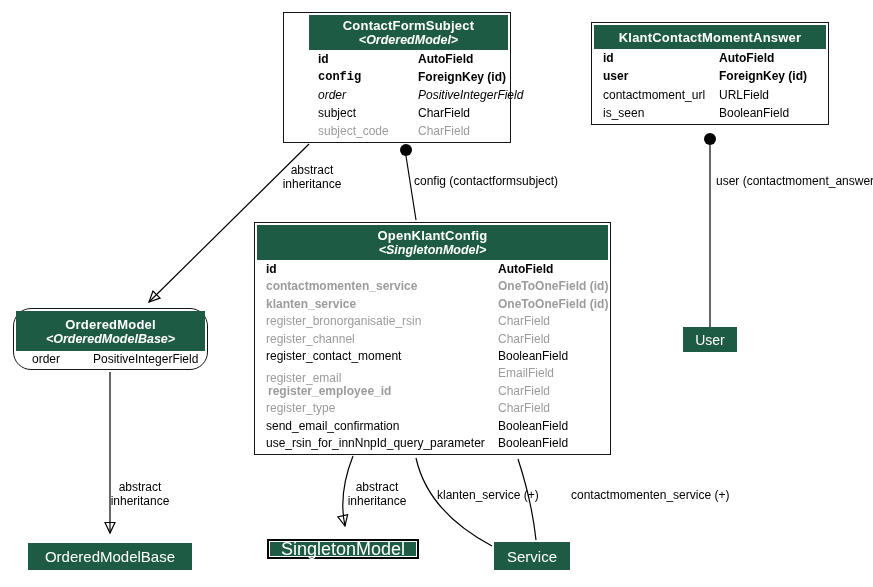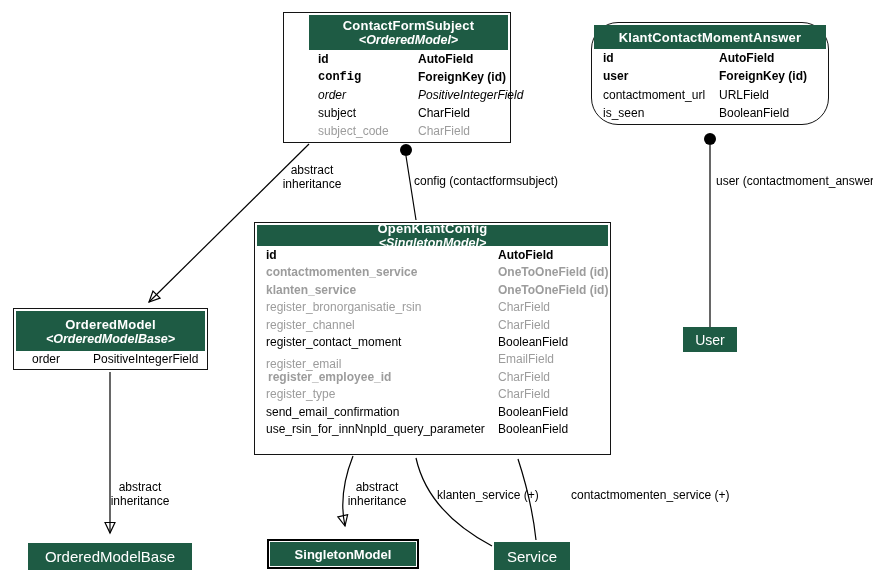--- a/index.html
+++ b/index.html
@@ -90,21 +90,21 @@
           <div class="field-row st-normal" style="height: 18px;">
             <div class="fname" style="margin-left: 9px;">subject</div>
             <div class="ftype" style="left: 109px;">CharField</div>
           </div>
           <div class="field-row st-muted" style="height: 18px;">
             <div class="fname" style="margin-left: 9px;">subject_code</div>
             <div class="ftype" style="left: 109px;">CharField</div>
           </div>
         </div>
       </div>
-      <div class="model" style="left: 591px; top: 22px; width: 238px; height: 103px; border-radius: 27px;">
+      <div class="model" style="left: 591px; top: 22px; width: 238px; height: 103px;">
         <div class="model-header" style="height: 24px;">
           <div class="model-title">KlantContactMomentAnswer</div>
         </div>
         <div class="model-rows">
           <div class="field-row st-key" style="height: 18.25px;">
             <div class="fname" style="margin-left: 9px;">id</div>
             <div class="ftype" style="left: 125px;">AutoField</div>
           </div>
           <div class="field-row st-key" style="height: 18.25px;">
             <div class="fname" style="margin-left: 9px;">user</div>
@@ -114,21 +114,21 @@
             <div class="fname" style="margin-left: 9px;">contactmoment_url</div>
             <div class="ftype" style="left: 125px;">URLField</div>
           </div>
           <div class="field-row st-normal" style="height: 18.25px;">
             <div class="fname" style="margin-left: 9px;">is_seen</div>
             <div class="ftype" style="left: 125px;">BooleanField</div>
           </div>
         </div>
       </div>
       <div class="model" style="left: 254px; top: 222px; width: 357px; height: 233px;">
-        <div class="model-header" style="height: 21px;">
+        <div class="model-header" style="height: 35px;">
           <div class="model-title">OpenKlantConfig</div>
           <div class="model-stereo">&lt;SingletonModel&gt;</div>
         </div>
         <div class="model-rows">
           <div class="field-row st-key" style="height: 17.4545px;">
             <div class="fname" style="margin-left: 9px;">id</div>
             <div class="ftype" style="left: 241px;">AutoField</div>
           </div>
           <div class="field-row st-muted-key" style="height: 17.4545px;">
             <div class="fname" style="margin-left: 9px;">contactmomenten_service</div>
@@ -165,34 +165,34 @@
           <div class="field-row st-normal" style="height: 17.4545px;">
             <div class="fname" style="margin-left: 9px;">send_email_confirmation</div>
             <div class="ftype" style="left: 241px;">BooleanField</div>
           </div>
           <div class="field-row st-normal" style="height: 17.4545px;">
             <div class="fname" style="margin-left: 9px;">use_rsin_for_innNnpId_query_parameter</div>
             <div class="ftype" style="left: 241px;">BooleanField</div>
           </div>
         </div>
       </div>
-      <div class="model" style="left: 13px; top: 308px; width: 195px; height: 62px;">
+      <div class="model" style="left: 13px; top: 308px; width: 195px; height: 62px; border-radius: 18px;">
         <div class="model-header" style="height: 40px;">
           <div class="model-title">OrderedModel</div>
           <div class="model-stereo">&lt;OrderedModelBase&gt;</div>
         </div>
         <div class="model-rows">
           <div class="field-row st-normal" style="height: 16px;">
             <div class="fname" style="margin-left: 16px;">order</div>
             <div class="ftype" style="left: 77px;">PositiveIntegerField</div>
           </div>
         </div>
       </div>
       <div class="stub" style="left: 28px; top: 543px; width: 164px; height: 27px; font-size: 15px; font-weight: normal;">OrderedModelBase</div>
-      <div class="stub bordered" style="left: 267px; top: 539px; width: 152px; height: 30px; font-size: 13px; font-weight: bold;">SingletonModel</div>
+      <div class="stub bordered" style="left: 267px; top: 539px; width: 152px; height: 20px; font-size: 18px; font-weight: normal;">SingletonModel</div>
       <div class="stub" style="left: 494px; top: 542px; width: 76px; height: 28px; font-size: 15px; font-weight: normal;">Service</div>
       <div class="stub" style="left: 683px; top: 327px; width: 54px; height: 25px; font-size: 14px; font-weight: normal;">User</div>
     </div>
   <div id="labels">
       <div class="edge-label center" style="left: 267px; top: 164px; width: 90px;">
         <div>abstract</div>
         <div>inheritance</div>
       </div>
       <div class="edge-label" style="left: 414px; top: 175px;">
         <div>config (contactformsubject)</div>

